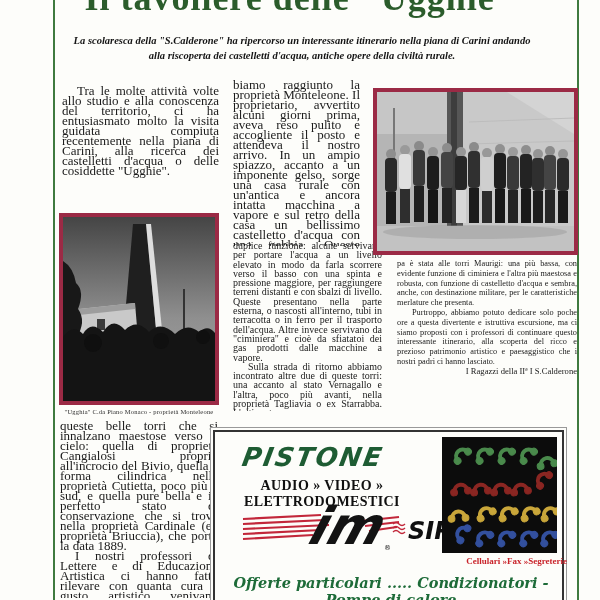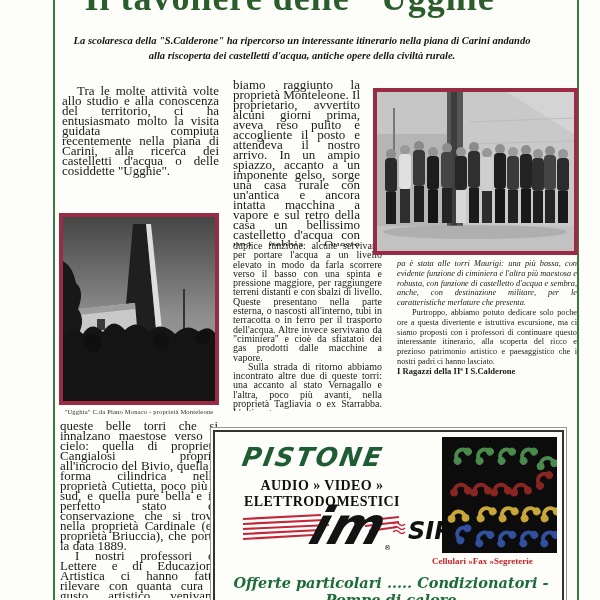--- a/index.html
+++ b/index.html
@@ -10,37 +10,37 @@
   .vrule.right{left:577px;}
 
   .title{position:absolute;top:-23px;left:0;width:100%;text-align:center;
          font-size:36px;font-weight:bold;letter-spacing:1px;color:#2b5c2b;white-space:nowrap;}
   .subtitle{position:absolute;top:33px;left:68px;width:468px;text-align:center;
             font-weight:bold;font-style:italic;font-size:10.5px;line-height:1.45;color:#141414;}
 
   .col{position:absolute;text-align:justify;font-size:13px;line-height:10px;overflow:hidden;}
   .col p{margin:0;text-indent:15px;}
   .col p + p{margin-top:0;}
-  .byline{margin-top:3px;font-weight:bold;text-align:left;text-indent:0 !important;font-size:8.6px;}
+  .byline{margin-top:3px;font-weight:normal;text-align:right;text-indent:0 !important;font-size:8.6px;}
 
   .photo-frame{position:absolute;border:4px solid #9b2a45;background:#111;box-sizing:border-box;}
   .photo-frame svg{display:block;}
   .caption{position:absolute;font-size:6.5px;color:#2e2e2e;text-align:center;letter-spacing:.2px;}
 
   .ad{position:absolute;left:210px;top:427px;width:357px;height:178px;
       border:1px solid #999;padding:2px;box-sizing:border-box;background:#fdfdfa;}
   .ad-inner{position:relative;width:100%;height:100%;border:2px solid #333;box-sizing:border-box;}
   .ad-brand{position:absolute;top:10px;left:18px;width:160px;text-align:center;
             font-family:"DejaVu Sans",sans-serif;font-weight:bold;font-style:italic;
             font-size:26px;letter-spacing:2px;color:#1e5c33;transform:skewX(-10deg);}
   .ad-tagline{position:absolute;top:46px;left:2px;width:210px;text-align:center;
               font-weight:bold;font-size:14px;letter-spacing:.4px;color:#101010;}
   .sip-wrap{position:absolute;top:62px;left:26px;width:215px;height:62px;}
   .phones{position:absolute;top:5px;left:227px;width:115px;height:116px;background:#0c0c0c;}
-  .phones-caption{position:absolute;top:124px;left:217px;width:135px;text-align:left;
+  .phones-caption{position:absolute;top:124px;left:217px;width:135px;text-align:right;
                   font-weight:bold;font-size:9px;color:#c9232a;}
   .offer{position:absolute;top:142px;left:8px;width:336px;text-align:center;
          font-style:italic;font-weight:bold;font-size:14.5px;color:#1d6b38;
          font-family:"DejaVu Serif",serif;}
 </style>
 </head>
 <body>
 
 <div class="page">
 
@@ -175,21 +175,21 @@
         <g>
             <circle cx="186" cy="62" r="5" fill="#979797"></circle>
             <rect x="180" y="66" width="12" height="33" rx="4" fill="#2b2b2b"></rect>
             <rect x="181" y="99" width="10" height="32" fill="#1a1a1a"></rect>
           </g>
       </g>
     </svg>
   </div>
 
   <div class="col" style="left:397px;top:259px;width:180px;height:166px;font-size:8.3px;line-height:9.8px;">
-    <p style="text-indent:0;font-style:italic;">pa è stata alle torri Maurigi: una più bassa, con evidente funzione di ciminiera e l'altra più maestosa e robusta, con funzione di castelletto d'acqua e sembra, anche, con destinazione militare, per le caratteristiche merlature che presenta.</p>
+    <p style="text-indent:0;">pa è stata alle torri Maurigi: una più bassa, con evidente funzione di ciminiera e l'altra più maestosa e robusta, con funzione di castelletto d'acqua e sembra, anche, con destinazione militare, per le caratteristiche merlature che presenta.</p>
     <p>Purtroppo, abbiamo potuto dedicare solo poche ore a questa divertente e istruttiva escursione, ma ci siamo proposti con i professori di continuare questo interessante itinerario, alla scoperta del ricco e prezioso patrimonio artistico e paesaggistico che i nostri padri ci hanno lasciato.</p>
     <p class="byline">I Ragazzi della IIª I S.Calderone</p>
   </div>
 
   <div class="ad">
     <div class="ad-inner">
       <div class="ad-brand">PISTONE</div>
       <div class="ad-tagline">AUDIO » VIDEO » ELETTRODOMESTICI</div>
 
       <div class="sip-wrap">

